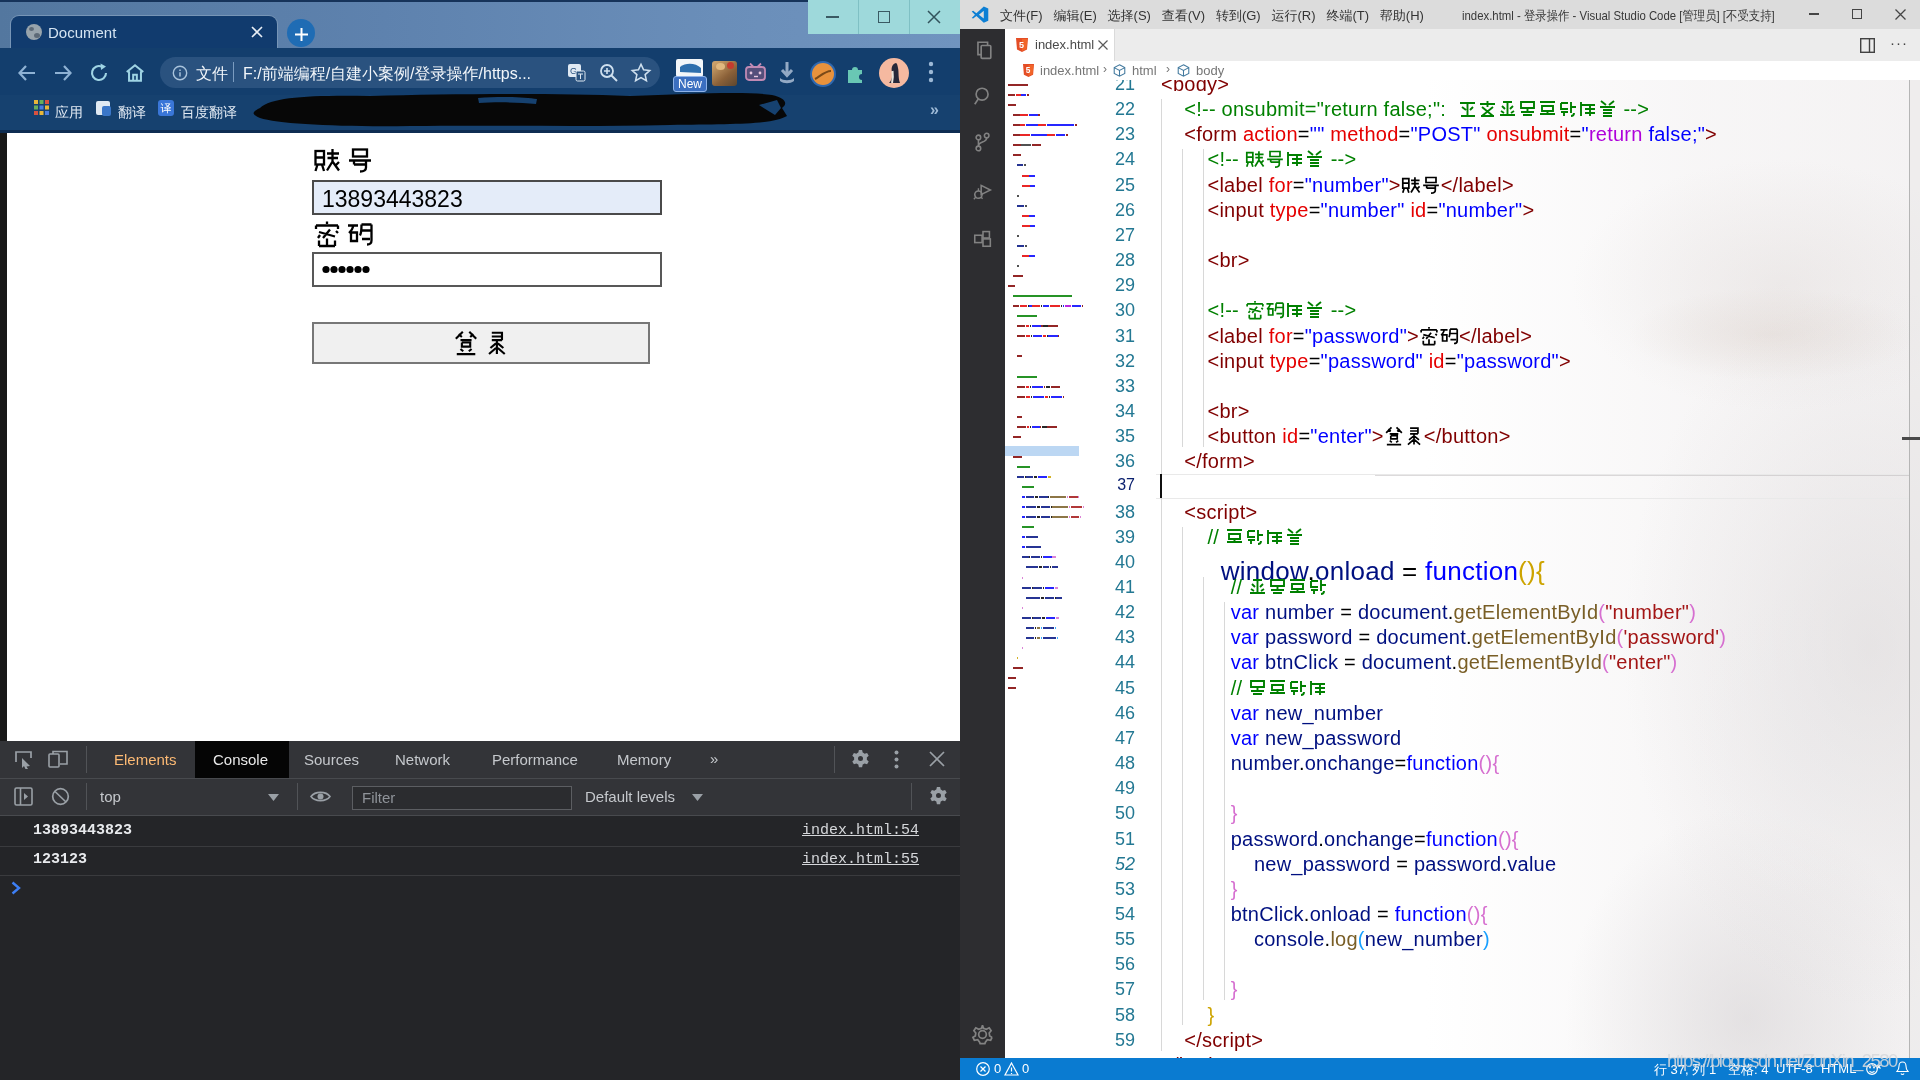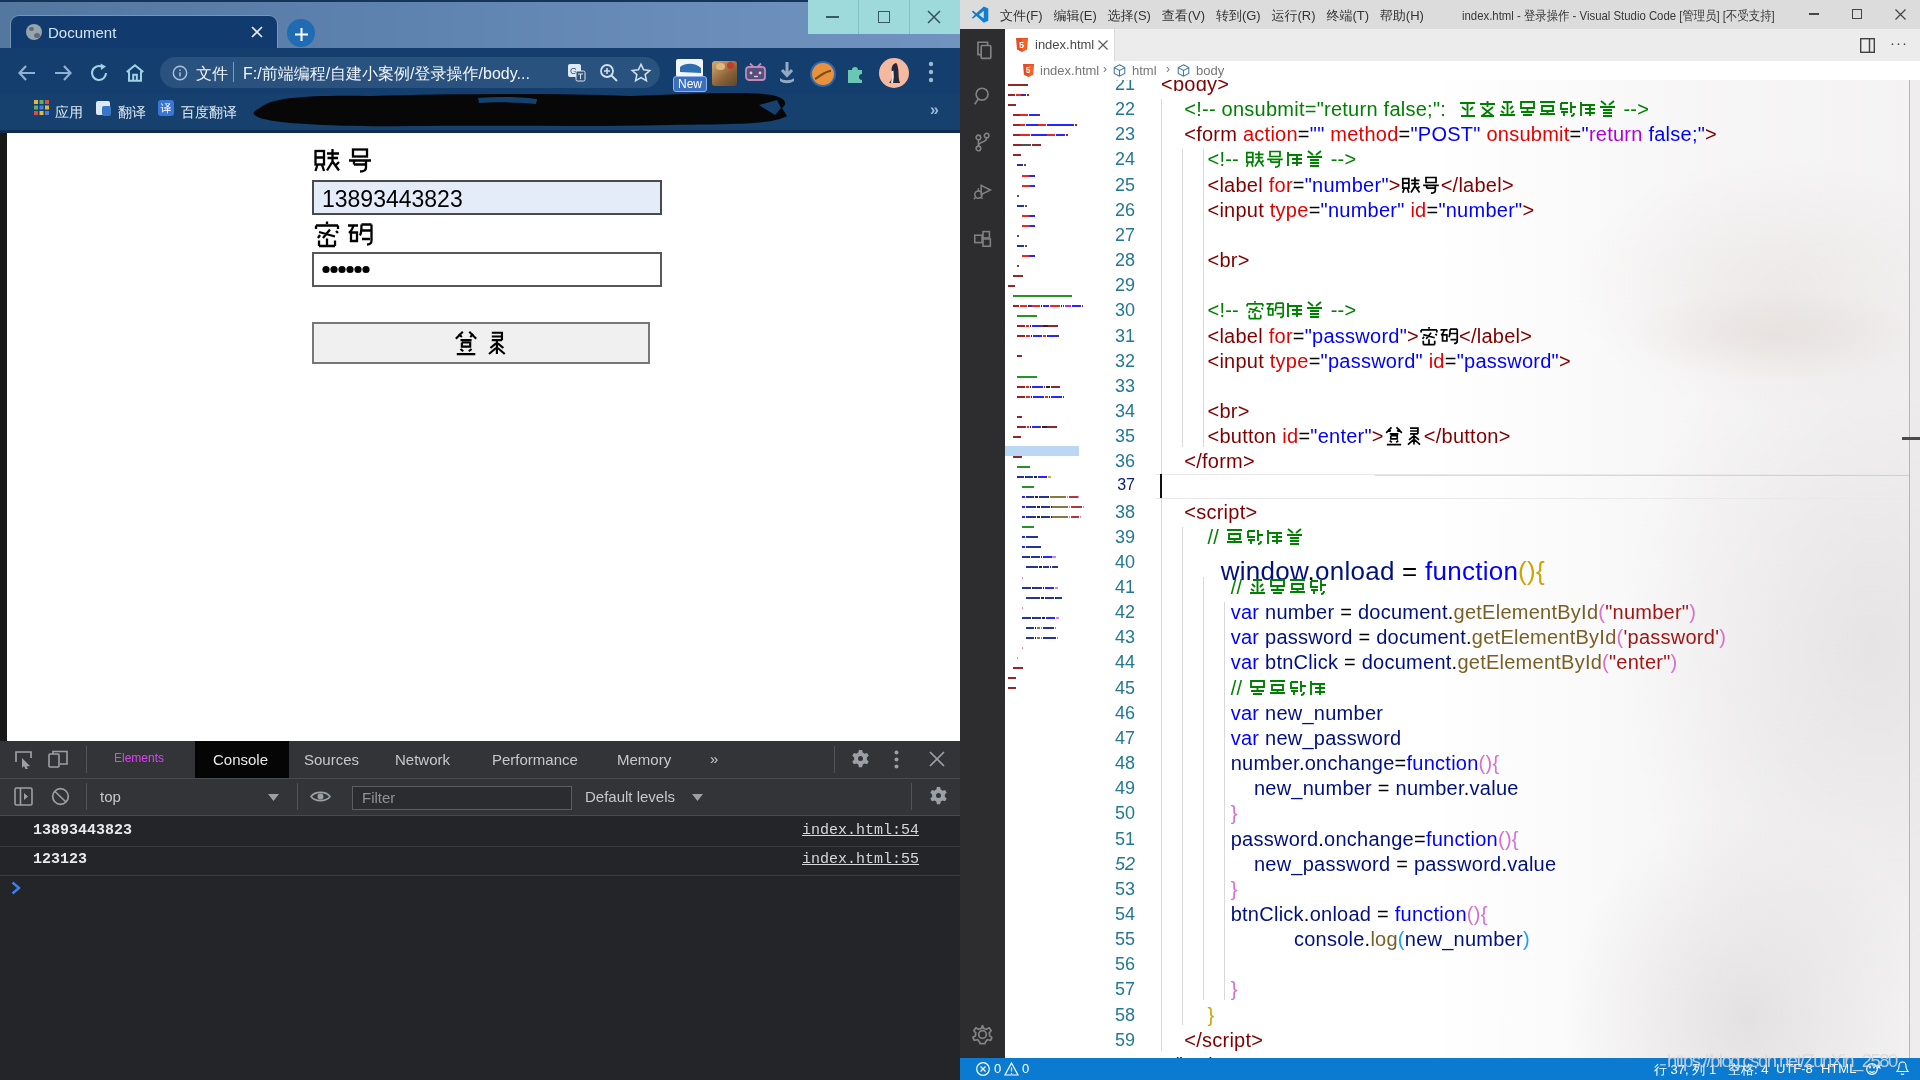--- a/index.html
+++ b/index.html
@@ -56,21 +56,21 @@
       <path d="M3 11 L12 3.5 L21 11 M5.5 10 V20.5 H18.5 V10 M10 20 V14 H14 V20" stroke="#9fd4e4" stroke-width="2.2" fill="none"></path>
     </svg>
 
   <div class="abs" style="left:160px;top:57px;width:500px;height:31px;border-radius:16px;background:#2a527f;"></div>
   <svg class="abs" style="left:172px;top:65px;" width="16" height="16" viewBox="0 0 16 16">
       <circle cx="8" cy="8" r="6.7" stroke="#a9c3dc" stroke-width="1.4" fill="none"></circle>
       <path d="M8 7.2 V11.5 M8 4.5 V6" stroke="#a9c3dc" stroke-width="1.5"></path>
     </svg>
   <div class="abs" style="left:196px;top:64px;color:#f2f6fa;font-size:16px;">文件</div>
   <div class="abs" style="left:233px;top:62px;width:1px;height:20px;background:#7b9cc0;"></div>
-  <div class="abs" style="left:243px;top:64px;color:#f2f6fa;font-size:16px;">F:/前端编程/自建小案例/登录操作/body...</div>
+  <div class="abs" style="left:243px;top:64px;color:#f2f6fa;font-size:16px;">F:/前端编程/自建小案例/登录操作/https...</div>
 
   <svg class="abs" style="left:567px;top:63px;" width="20" height="20" viewBox="0 0 20 20">
       <rect x="1" y="1" width="13" height="13" rx="2" fill="#dfe9f3"></rect>
       <text x="3" y="11" font-size="9" fill="#29527f" font-family="Liberation Sans">G</text>
       <rect x="9" y="8" width="9" height="10" rx="1.5" fill="#29527f" stroke="#dfe9f3" stroke-width="1"></rect>
       <path d="M11 11 h5 M13.5 11 v5" stroke="#dfe9f3" stroke-width="1"></path>
     </svg>
   <svg class="abs" style="left:598px;top:62px;" width="22" height="22" viewBox="0 0 22 22">
       <circle cx="9" cy="9" r="6" stroke="#cfe0ef" stroke-width="1.8" fill="none"></circle>
       <path d="M13.5 13.5 L19 19" stroke="#cfe0ef" stroke-width="2"></path>
@@ -209,21 +209,21 @@
 
     <svg class="abs" style="left:14px;top:9px;" width="19" height="19" viewBox="0 0 19 19">
         <path d="M2 12 V2 H17 V8" stroke="#9aa0a6" stroke-width="1.7" fill="none"></path>
         <path d="M8 8 L16 16 L12.5 16.5 L14 19 L11.5 19 L10 16 L8 18 Z" fill="#9aa0a6"></path>
       </svg>
     <svg class="abs" style="left:48px;top:9px;" width="20" height="19" viewBox="0 0 20 19">
         <rect x="1" y="4" width="10" height="13" rx="1" stroke="#9aa0a6" stroke-width="1.6" fill="none"></rect>
         <path d="M5 4 V1.5 H19 V14 H12" stroke="#9aa0a6" stroke-width="1.6" fill="none"></path>
       </svg>
     <div class="abs" style="left:86px;top:5px;width:1px;height:27px;background:#515357;"></div>
-    <div class="abs" style="left:114px;top:10px;color:#d946ef;font-size:12px;">Elements</div>
+    <div class="abs" style="left:114px;top:10px;color:#fdba74;font-size:15px;">Elements</div>
     <div class="abs" style="left:195px;top:0;width:94px;height:37px;background:#050505;"></div>
     <div class="abs" style="left:213px;top:10px;color:#eaeaea;font-size:15px;">Console</div>
     <div class="abs" style="left:304px;top:10px;color:#c5c8cc;font-size:15px;">Sources</div>
     <div class="abs" style="left:395px;top:10px;color:#c5c8cc;font-size:15px;">Network</div>
     <div class="abs" style="left:492px;top:10px;color:#c5c8cc;font-size:15px;">Performance</div>
     <div class="abs" style="left:617px;top:10px;color:#c5c8cc;font-size:15px;">Memory</div>
     <div class="abs" style="left:710px;top:9px;color:#c5c8cc;font-size:15px;">»</div>
     <div class="abs" style="left:834px;top:5px;width:1px;height:27px;background:#515357;"></div>
       <svg class="abs" style="left:851px;top:9px;" width="19" height="19" viewBox="0 0 19 19">
         <path fill="#9aa0a6" d="M7.9 0 L11.1 0 L11.7 2.6 A7 7 0 0 1 13.6 3.7 L16.1 2.9 L17.7 5.7 L15.8 7.5 A7 7 0 0 1 15.8 9.7 L17.7 11.5 L16.1 14.3 L13.6 13.5 A7 7 0 0 1 11.7 14.6 L11.1 17.2 L7.9 17.2 L7.3 14.6 A7 7 0 0 1 5.4 13.5 L2.9 14.3 L1.3 11.5 L3.2 9.7 A7 7 0 0 1 3.2 7.5 L1.3 5.7 L2.9 2.9 L5.4 3.7 A7 7 0 0 1 7.3 2.6 Z M9.5 6.1 A2.5 2.5 0 1 0 9.5 11.1 A2.5 2.5 0 1 0 9.5 6.1 Z"></path>
@@ -729,27 +729,26 @@
                   <path d="M3 4 H10 M3 4 V10 H10 M13 3 V14 M13 8 H18 M3 13 H10 M6 13 V17 M13 17 Q16 17 16 14"></path>
                 </g>
                 <g transform="translate(60,0)">
                   <path d="M3 3 V17 M3 6 H17 M7 10 H17 M7 14 H17 M12 6 V17"></path>
                 </g>
               </g>
             </svg></div>
 <div class="abs pre" style="left:0;top:620.8px;font-size:20px;line-height:25px;height:25px;letter-spacing:0.25px;">            <span style="color:#0000ff">var</span><span style="color:#001080"> new_number</span></div>
 <div class="abs pre" style="left:0;top:645.9px;font-size:20px;line-height:25px;height:25px;letter-spacing:0.25px;">            <span style="color:#0000ff">var</span><span style="color:#001080"> new_password</span></div>
 <div class="abs pre" style="left:0;top:671.0px;font-size:20px;line-height:25px;height:25px;letter-spacing:0.25px;">            <span style="color:#001080">number</span><span style="color:#000000">.</span><span style="color:#001080">onchange</span><span style="color:#000000">=</span><span style="color:#0000ff">function</span><span style="color:#d66fd0">(){</span></div>
-<div class="abs pre" style="left:0;top:696.2px;font-size:20px;line-height:25px;height:25px;letter-spacing:0.25px;">                <span style="color:#001080">new_number</span><span style="color:#000000"> = </span><span style="color:#001080">number</span><span style="color:#000000">.</span><span style="color:#001080">value</span></div>
 <div class="abs pre" style="left:0;top:721.3px;font-size:20px;line-height:25px;height:25px;letter-spacing:0.25px;">            <span style="color:#d66fd0">}</span></div>
 <div class="abs pre" style="left:0;top:771.6px;font-size:20px;line-height:25px;height:25px;letter-spacing:0.25px;">                <span style="color:#001080">new_password</span><span style="color:#000000"> = </span><span style="color:#001080">password</span><span style="color:#000000">.</span><span style="color:#001080">value</span></div>
 <div class="abs pre" style="left:0;top:746.5px;font-size:20px;line-height:25px;height:25px;letter-spacing:0.25px;">            <span style="color:#001080">password</span><span style="color:#000000">.</span><span style="color:#001080">onchange</span><span style="color:#000000">=</span><span style="color:#0000ff">function</span><span style="color:#d66fd0">(){</span></div>
 <div class="abs pre" style="left:0;top:796.8px;font-size:20px;line-height:25px;height:25px;letter-spacing:0.25px;">            <span style="color:#d66fd0">}</span></div>
 <div class="abs pre" style="left:0;top:821.9px;font-size:20px;line-height:25px;height:25px;letter-spacing:0.25px;">            <span style="color:#001080">btnClick</span><span style="color:#000000">.</span><span style="color:#001080">onload</span><span style="color:#000000"> = </span><span style="color:#0000ff">function</span><span style="color:#d66fd0">(){</span></div>
-<div class="abs pre" style="left:0;top:847.1px;font-size:20px;line-height:25px;height:25px;letter-spacing:0.25px;padding-left:40px;">                <span style="color:#001080">console</span><span style="color:#000000">.</span><span style="color:#795E26">log</span><span style="color:#179fff">(</span><span style="color:#001080">new_number</span><span style="color:#179fff">)</span></div>
+<div class="abs pre" style="left:0;top:847.1px;font-size:20px;line-height:25px;height:25px;letter-spacing:0.25px;">                <span style="color:#001080">console</span><span style="color:#000000">.</span><span style="color:#795E26">log</span><span style="color:#179fff">(</span><span style="color:#001080">new_number</span><span style="color:#179fff">)</span></div>
 <div class="abs pre" style="left:0;top:897.4px;font-size:20px;line-height:25px;height:25px;letter-spacing:0.25px;">            <span style="color:#d66fd0">}</span></div>
 <div class="abs pre" style="left:0;top:922.5px;font-size:20px;line-height:25px;height:25px;letter-spacing:0.25px;">        <span style="color:#cda400">}</span></div>
 <div class="abs pre" style="left:0;top:947.7px;font-size:20px;line-height:25px;height:25px;letter-spacing:0.25px;">    <span style="color:#800000">&lt;/script&gt;</span></div>
 <div class="abs pre" style="left:0;top:972.8px;font-size:20px;line-height:25px;height:25px;letter-spacing:0.25px;"><span style="color:#800000">&lt;/body&gt;</span></div>
 </div>
 <div class="abs" style="left:80px;top:0;width:50px;height:978px;">
 <div class="abs" style="right:0;top:-6.0px;width:50px;text-align:right;font-size:18px;color:#237893;">21</div>
 <div class="abs" style="right:0;top:19.1px;width:50px;text-align:right;font-size:18px;color:#237893;">22</div>
 <div class="abs" style="right:0;top:44.3px;width:50px;text-align:right;font-size:18px;color:#237893;">23</div>
 <div class="abs" style="right:0;top:69.4px;width:50px;text-align:right;font-size:18px;color:#237893;">24</div>

